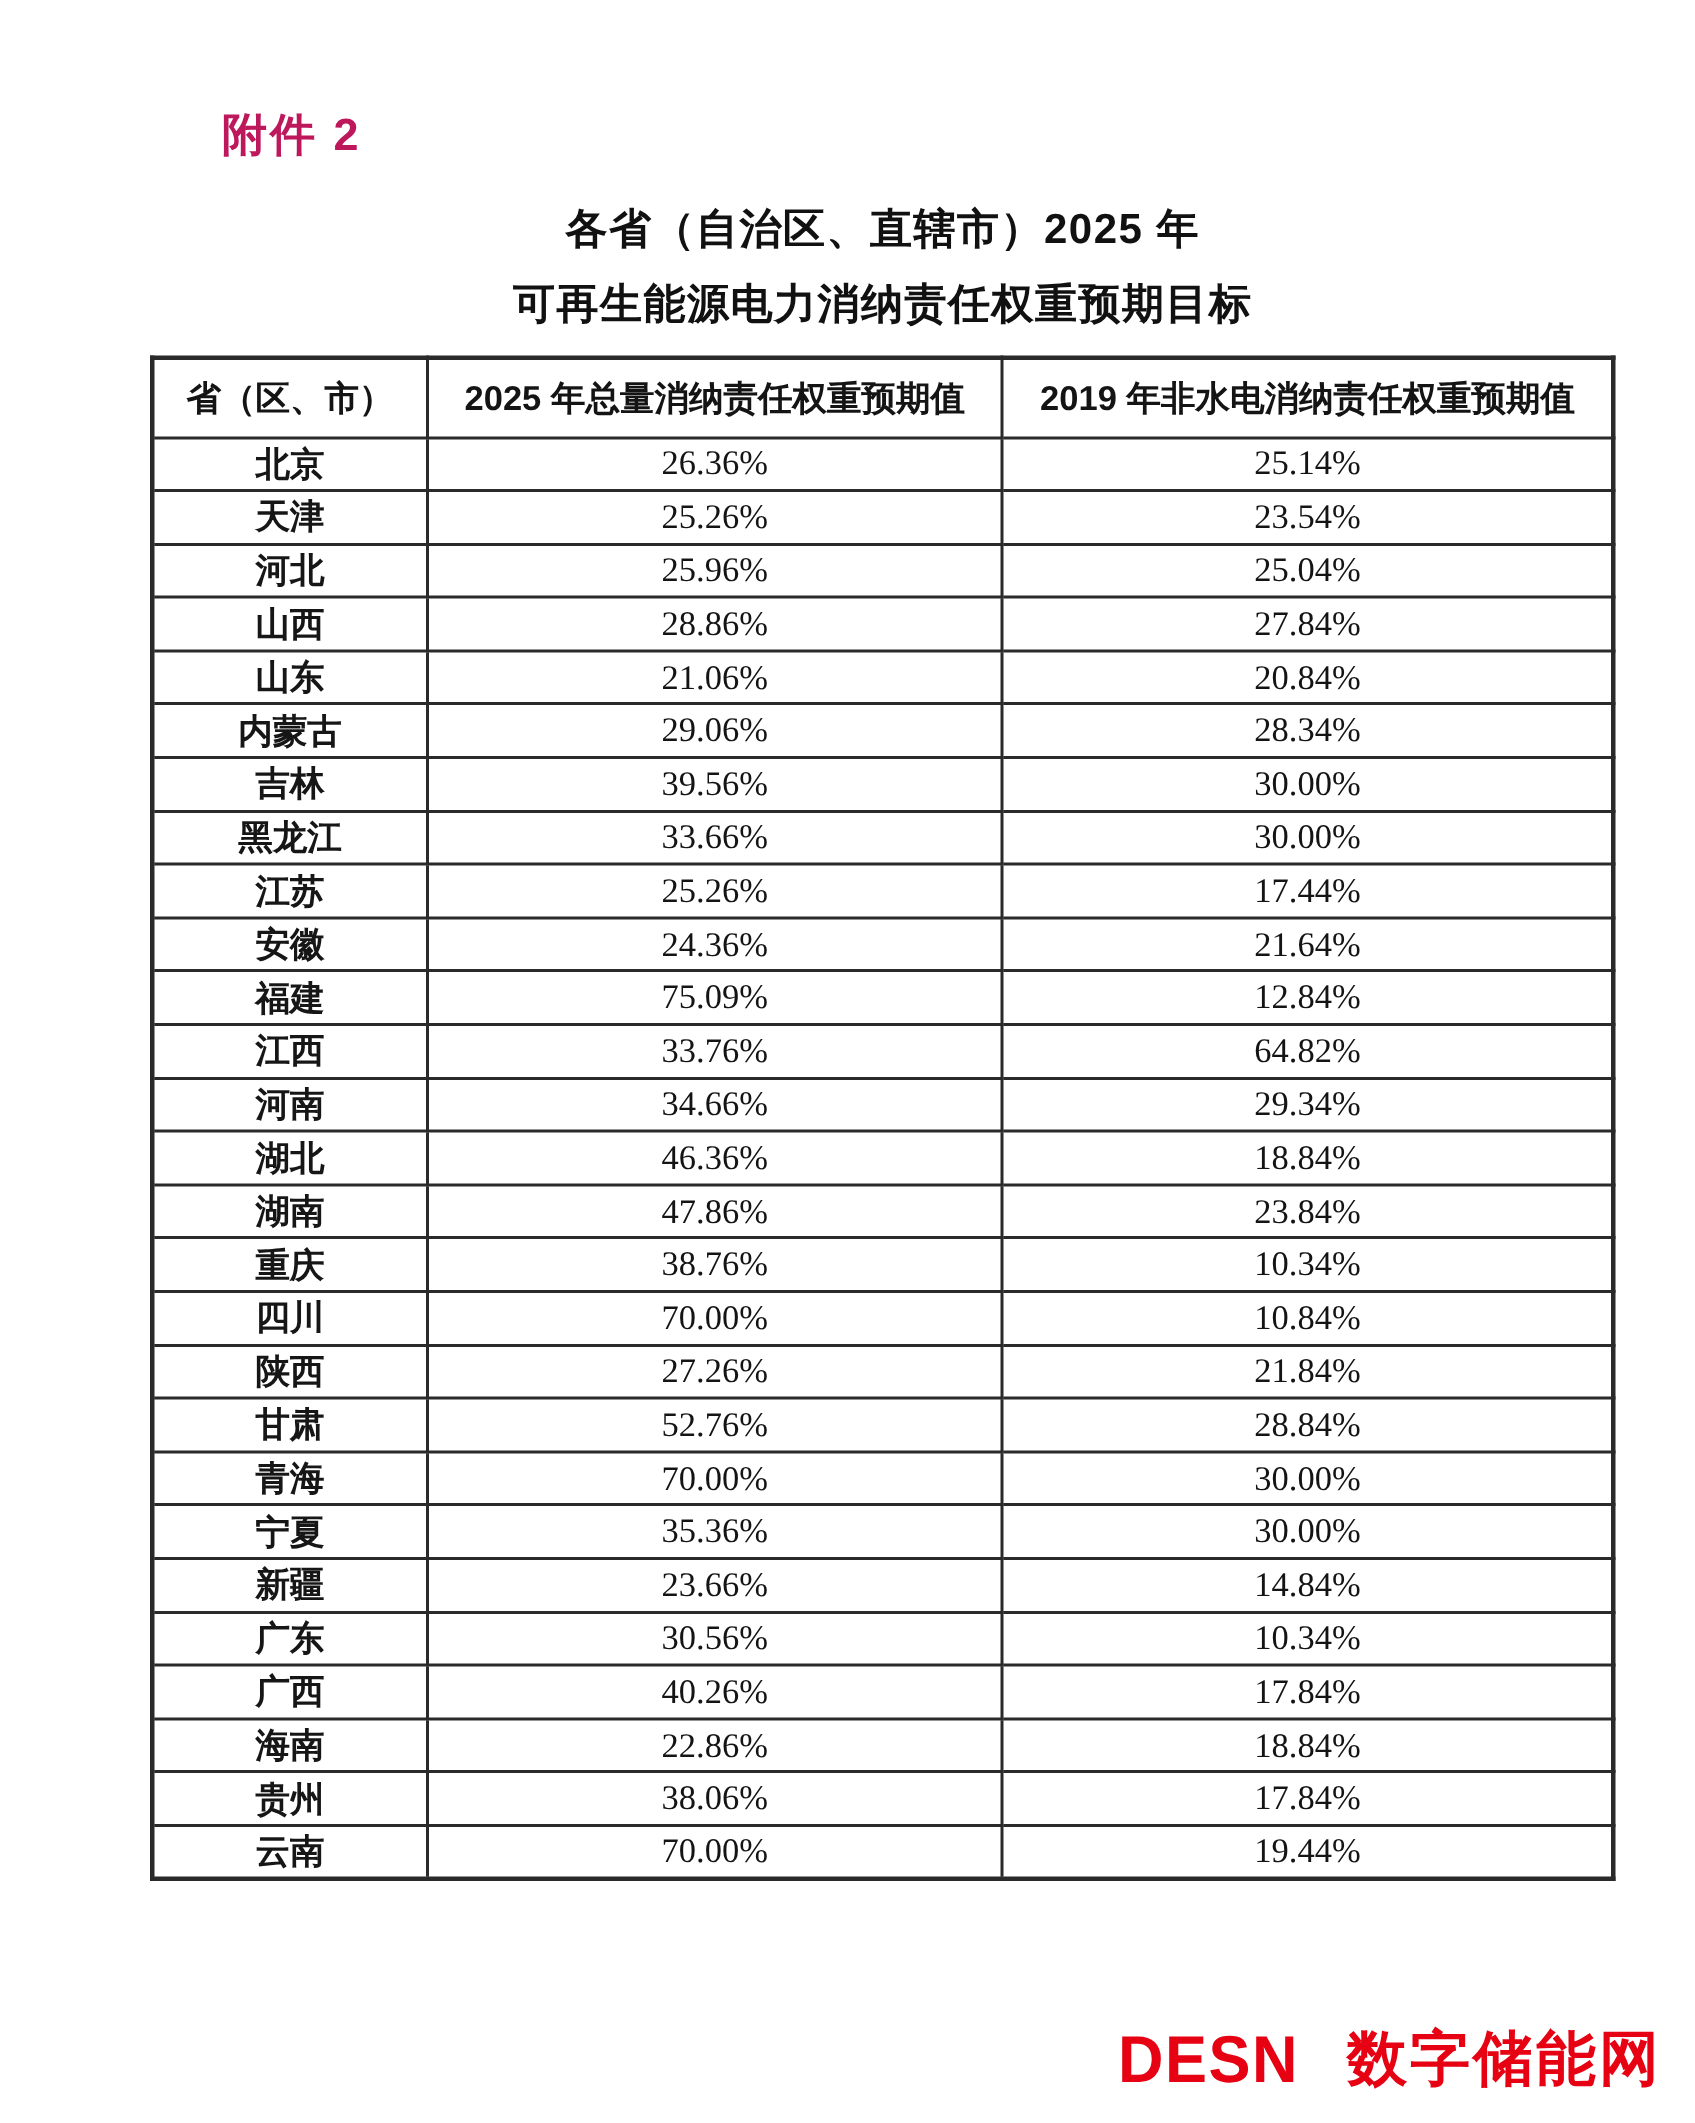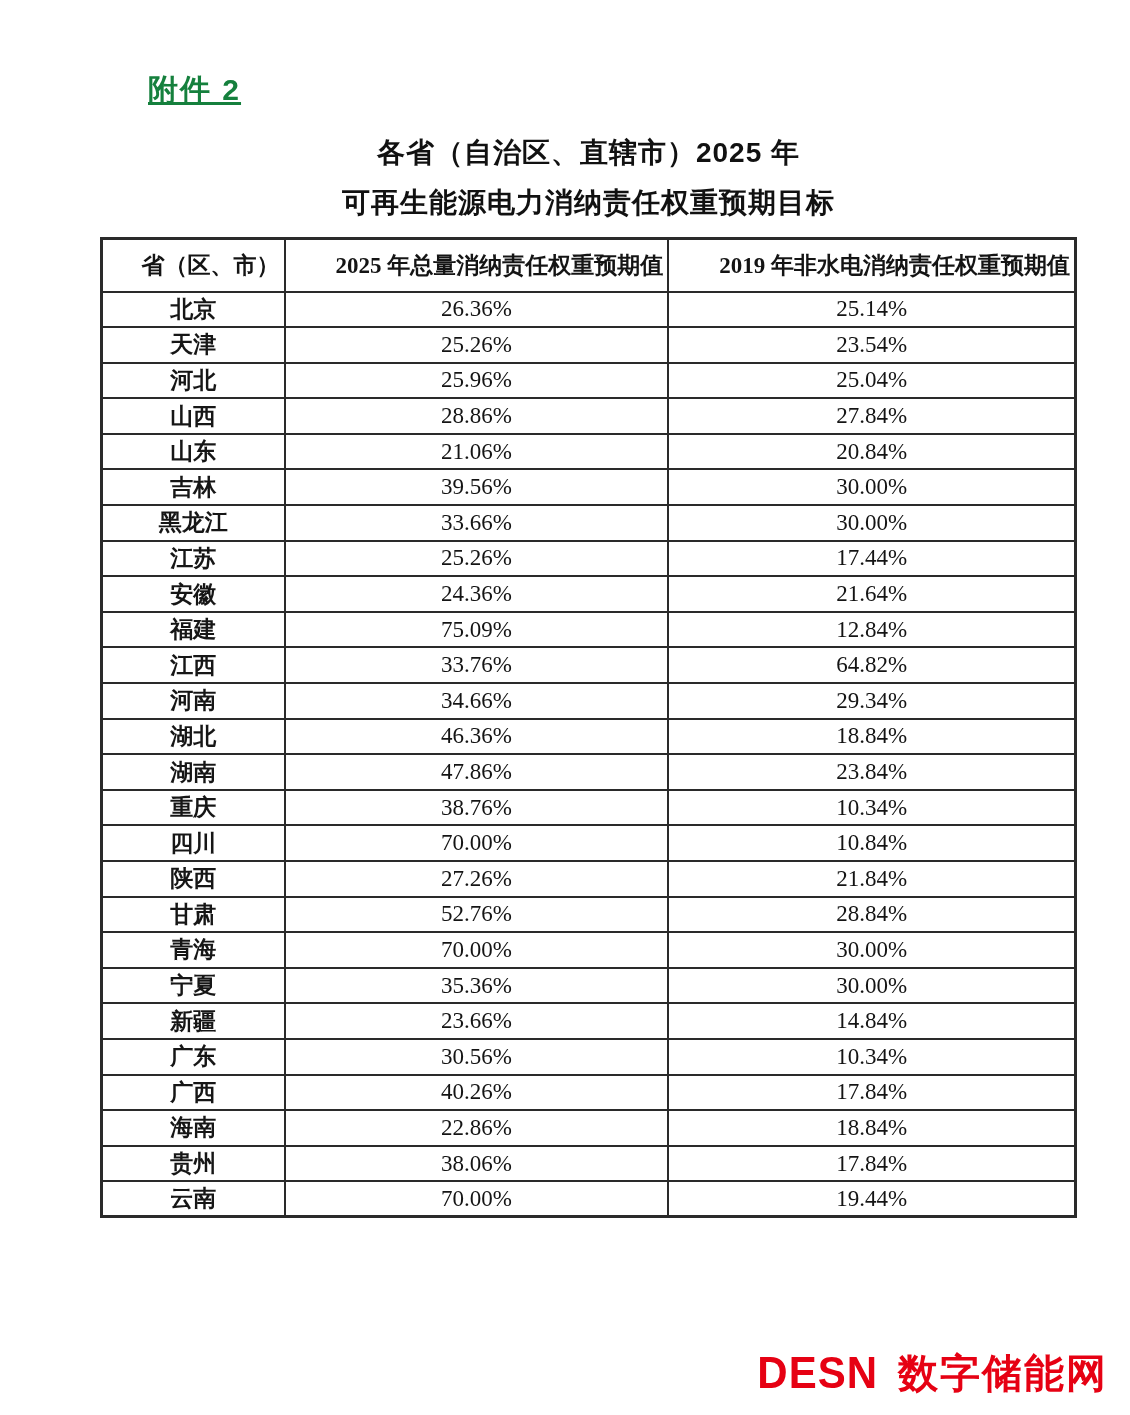--- a/index.html
+++ b/index.html
@@ -15,22 +15,21 @@
     background: #ffffff;
     overflow: hidden;
   }
   .attachment-label {
     position: absolute;
     left: 148px;
     top: 70px;
     font-size: 30px;
     font-weight: bold;
     letter-spacing: 2px;
-    color: #15803d;
-    text-decoration: underline;
+    color: #be185d;
   }
   .doc-title {
     position: absolute;
     left: 100px;
     top: 128px;
     width: 977px;
     text-align: center;
     font-weight: bold;
     color: #111111;
     line-height: 50px;
@@ -57,23 +56,22 @@
     vertical-align: middle;
     padding: 0 4px;
     overflow: hidden;
     white-space: nowrap;
   }
   table.weights-table { border: 3px solid #2a2a2a; }
   table.weights-table th {
     height: 53px;
     font-size: 23px;
     font-weight: bold;
-    font-family: Liberation Serif, serif;
+    font-family: Liberation Sans, sans-serif;
     color: #141414;
-    text-align: right;
   }
   table.weights-table td {
     height: 35.6px;
     font-size: 23px;
   }
   td.cell-province {
     font-family: "Liberation Sans", "DejaVu Sans", sans-serif;
     font-weight: 600;
     color: #161616;
   }
@@ -81,20 +79,21 @@
     font-family: "Liberation Serif", "DejaVu Serif", serif;
     font-size: 22px;
     color: #141414;
   }
   .footer-logo {
     position: absolute;
     right: 22px;
     top: 1352px;
     display: flex;
     align-items: center;
+    gap: 12px;
     user-select: none;
   }
   .footer-logo .logo-latin {
     font-family: "Liberation Sans", "DejaVu Sans", sans-serif;
     font-weight: 900;
     font-size: 42px;
     letter-spacing: 1px;
     line-height: 1;
     transform: scaleY(1.05);
   }
@@ -156,20 +155,25 @@
       <td class="cell-pct">28.86%</td>
       <td class="cell-pct">27.84%</td>
     </tr>
 
     <tr>
       <td class="cell-province">山东</td>
       <td class="cell-pct">21.06%</td>
       <td class="cell-pct">20.84%</td>
     </tr>
 
+    <tr>
+      <td class="cell-province">内蒙古</td>
+      <td class="cell-pct">29.06%</td>
+      <td class="cell-pct">28.34%</td>
+    </tr>
 
 
     <tr>
       <td class="cell-province">吉林</td>
       <td class="cell-pct">39.56%</td>
       <td class="cell-pct">30.00%</td>
     </tr>
 
     <tr>
       <td class="cell-province">黑龙江</td>

